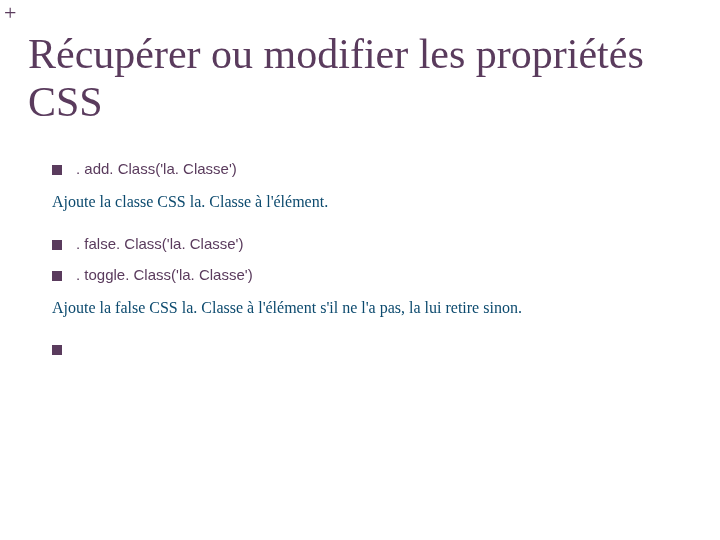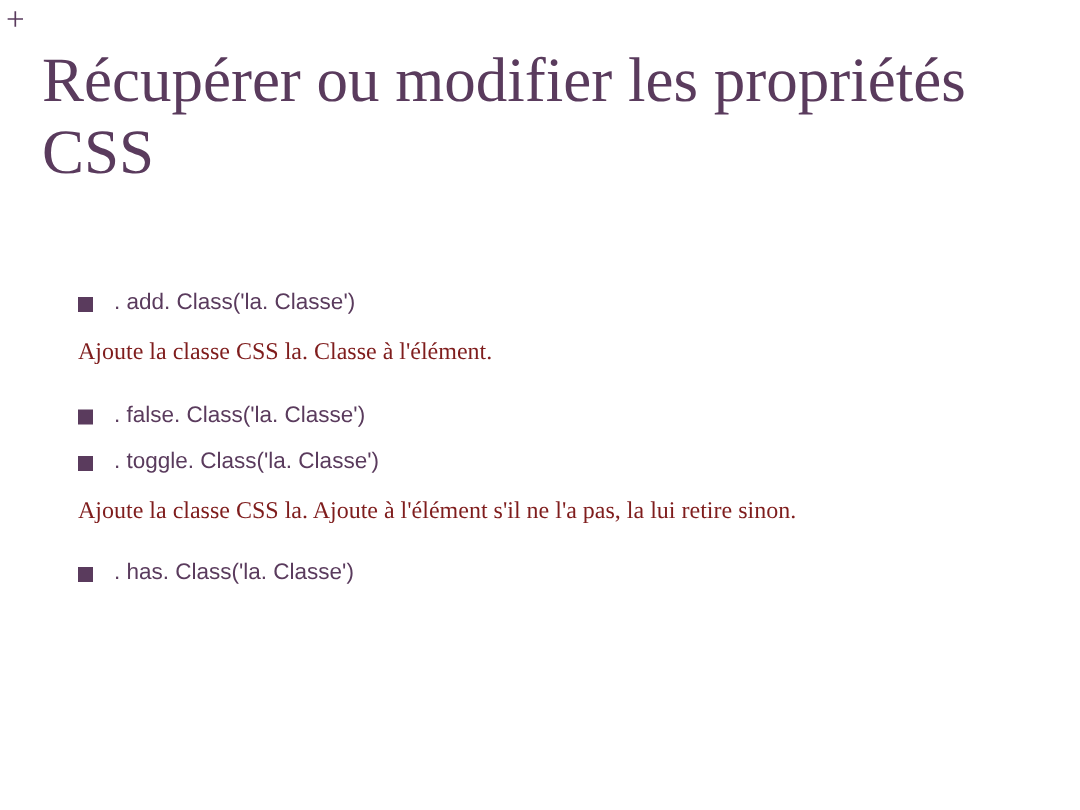--- a/index.html
+++ b/index.html
@@ -38,21 +38,20 @@
     color: #5a3b5d;
     font-family: Georgia, "Times New Roman", serif;
   }
   .body {
     position: absolute;
     left: 52px;
     top: 160px;
     right: 47px;
     font-size: 16px;
     color: #5a3b5d;
-    margin-top: 33px;
   }
   .item {
     display: flex;
     align-items: flex-start;
     margin-bottom: 14px;
   }
   .bullet {
     flex: 0 0 auto;
     width: 10px;
     height: 10px;
@@ -61,21 +60,21 @@
     margin-right: 14px;
   }
   .item-text {
     font-family: Arial, Helvetica, sans-serif;
     font-size: 15px;
     color: #5a3b5d;
   }
   .desc {
     font-family: Georgia, "Times New Roman", serif;
     font-size: 16px;
-    color: #7f1d1d;
+    color: #0c4a6e;
     margin: 0 0 22px 0;
     line-height: 1.35;
   }
 </style>
 </head>
 <body>
 
 <div class="slide">
   <div class="plus">+</div>
   <div class="title">Récupérer ou modifier les propriétés CSS</div>
@@ -90,21 +89,20 @@
 
     <div class="item">
       <div class="bullet"></div>
       <div class="item-text">. false. Class('la. Classe')</div>
     </div>
 
     <div class="item">
       <div class="bullet"></div>
       <div class="item-text">. toggle. Class('la. Classe')</div>
     </div>
-    <p class="desc">Ajoute la classe CSS la. Ajoute à l'élément s'il ne l'a pas, la lui retire sinon.</p>
+    <p class="desc">Ajoute la false CSS la. Classe à l'élément s'il ne l'a pas, la lui retire sinon.</p>
 
     <div class="item">
       <div class="bullet"></div>
-      <div class="item-text">. has. Class('la. Classe')</div>
     </div>
 
   </div>
 </div>
 
 </body></html>

